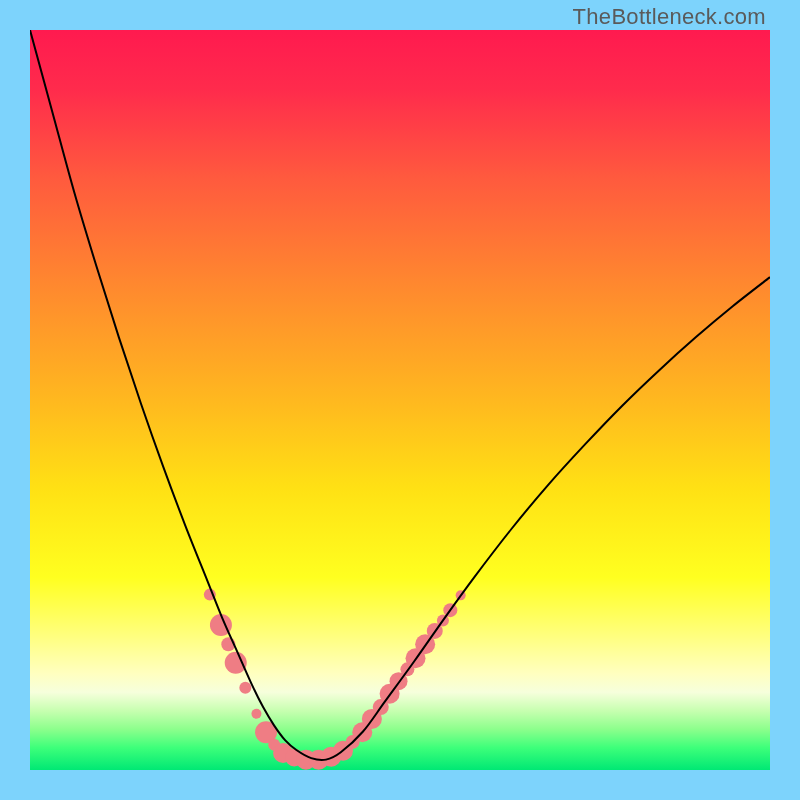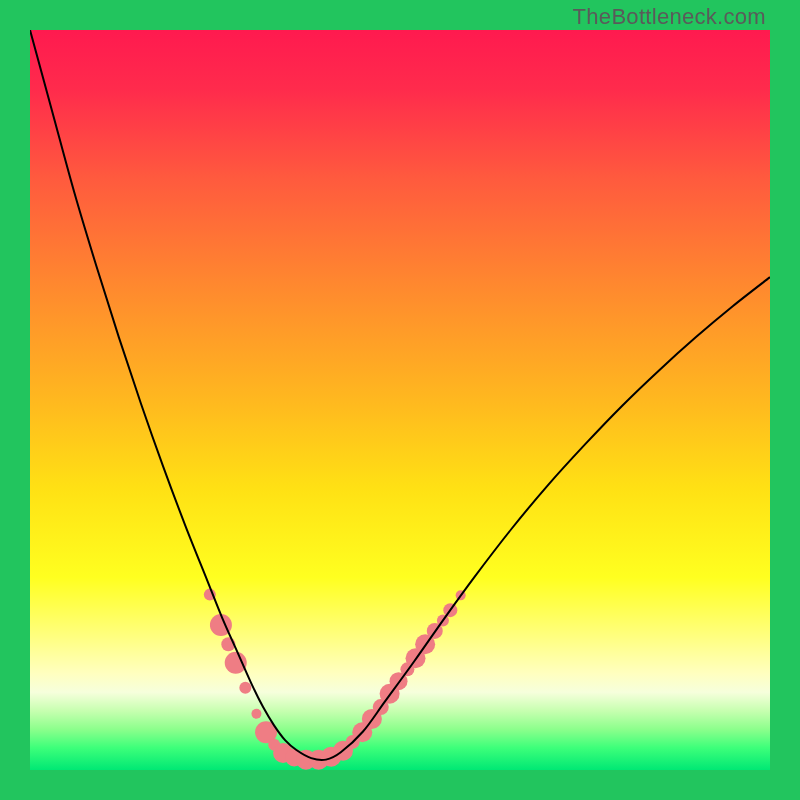--- a/index.html
+++ b/index.html
@@ -7,21 +7,21 @@
     padding: 0;
     width: 800px;
     height: 800px;
     overflow: hidden;
     font-family: Arial, Helvetica, sans-serif;
   }
   .frame {
     position: relative;
     width: 800px;
     height: 800px;
-    background: #22c55e;
+    background: #7dd3fc;
     box-sizing: border-box;
   }
   .plot-area {
     position: absolute;
     left: 30px;
     top: 30px;
     width: 740px;
     height: 740px;
     overflow: hidden;
   }

